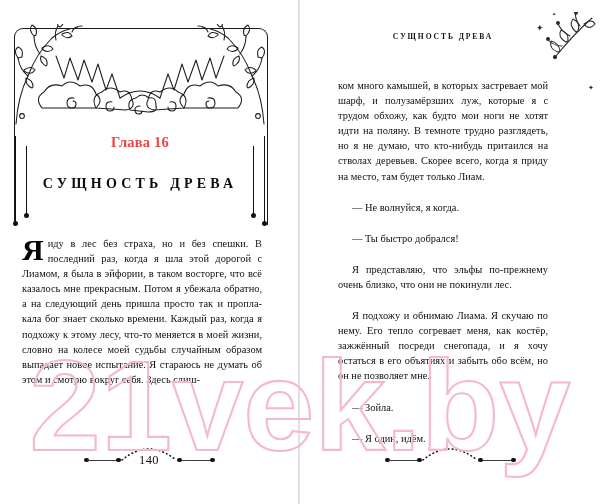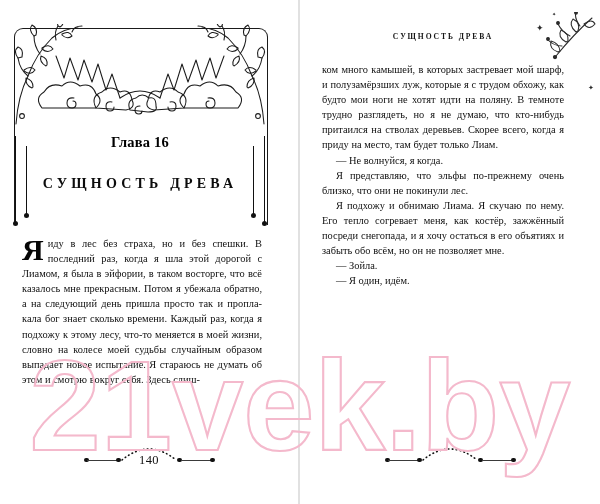--- a/index.html
+++ b/index.html
@@ -27,40 +27,40 @@
     border-bottom:none;
   }
   .frame-ornament{position:absolute;left:-2px;top:-4px;width:256px;height:108px;}
   .frame-ornament svg{display:block;width:100%;height:100%;}
 
   .rule-v{position:absolute;background:#111;}
   .rule-dot{position:absolute;width:5px;height:5px;border-radius:50%;background:#111;}
 
   .chapter-num{
     position:absolute;left:0;right:0;top:106px;text-align:center;
-    font-size:14.5px;font-weight:bold;color:#000000;letter-spacing:.2px;
+    font-size:14.5px;font-weight:bold;color:#ef4444;letter-spacing:.2px;
   }
   .chapter-title{
     position:absolute;left:0;right:0;top:148px;text-align:center;
     font-size:14px;font-weight:bold;color:#0c0c0c;
     letter-spacing:4.2px;
   }
 
   
   .body-left{
     position:absolute;left:22px;top:236px;width:240px;
     font-size:10.4px;line-height:15.1px;color:#101010;
     text-align:justify;
   }
   .body-right{
     position:absolute;left:322px;top:62px;width:242px;
     font-size:10.4px;line-height:15.1px;color:#101010;
     text-align:justify;
   }
-  .body-right p{margin:0;text-indent:14px;}
+  .body-right p{margin:16px;text-indent:14px;}
   .body-left p{margin:0;}
   .dropcap-para{position:relative;}
   .dropcap{
     float:left;
     font-size:30px;line-height:26px;font-weight:bold;
     margin:1px 4px 0 0;color:#050505;
     font-family:"Liberation Serif","DejaVu Serif",serif;
   }
 
   .runhead{
@@ -224,20 +224,21 @@
         </g>
       </svg>
     </div>
     <div class="sparkle" style="left:236px;top:24px;">✦</div>
     <div class="sparkle" style="left:288px;top:84px;font-size:7px;">✦</div>
     <div class="sparkle" style="left:252px;top:10px;font-size:5px;">✦</div>
 
     <div class="body-right" style="left:22px;">
       <p style="text-indent:0">ком много камышей, в которых застревает мой шарф, и полузамёрзших луж, которые я с трудом обхожу, как будто мои ноги не хотят идти на поляну. В темноте трудно разглядеть, но я не думаю, что кто-нибудь притаился на стволах деревьев. Скорее всего, когда я приду на место, там будет только Лиам.</p>
       <p>— Не волнуйся, я когда.</p>
+      <p>— Ты быстро добрался!</p>
       <p>Я представляю, что эльфы по-прежнему очень близко, что они не покинули лес.</p>
       <p>Я подхожу и обнимаю Лиама. Я скучаю по нему. Его тепло согревает меня, как костёр, зажжённый посреди снегопада, и я хочу остаться в его объятиях и забыть обо всём, но он не позволяет мне.</p>
       <p>— Зойла.</p>
       <p>— Я один, идём.</p>
     </div>
 
     <div class="folio">
       <div class="folio-wrap">
         <div class="folio-arc">
           <svg viewBox="0 0 60 20">

